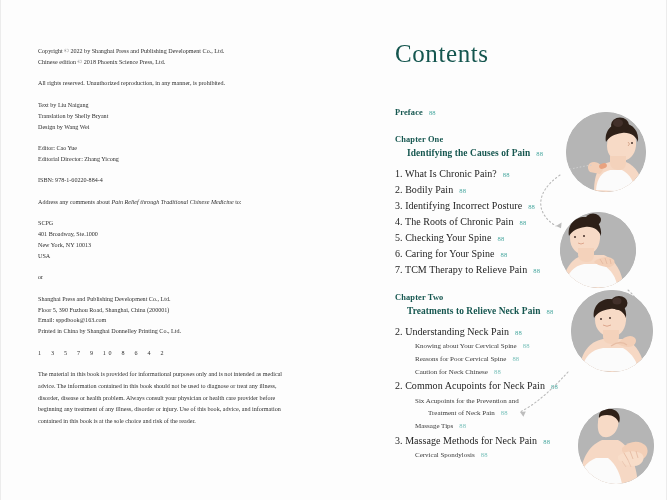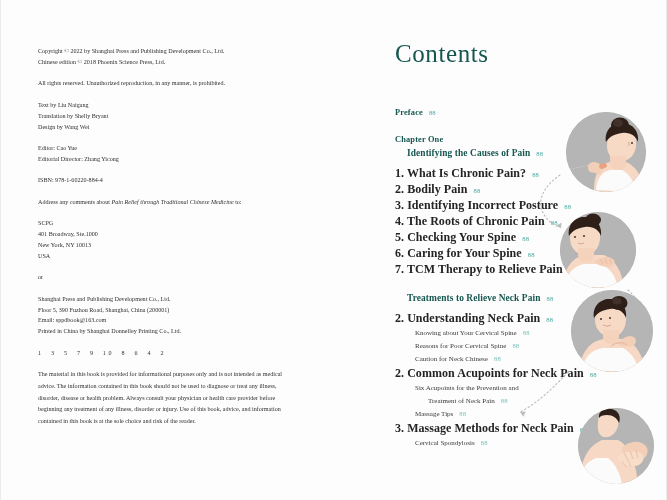--- a/index.html
+++ b/index.html
@@ -119,22 +119,22 @@
     color: #15564f;
     letter-spacing: 0.1px;
     margin-left: 12px;
   }
   .chapter-title { line-height: 13px; margin-bottom: 6px; }
   .chapter-block { margin-bottom: 14px; }
 
   
   .lvl1 { line-height: 15.1px; }
   .lvl1 .toc-label {
-    font-size: 12px;
-    font-weight: bold;
+    font-size: 10px;
+    font-weight: normal;
     color: #242424;
     letter-spacing: 0.05px;
   }
 
   
   .lvl2 {
     line-height: 12.9px;
     padding-left: 20px;
     text-align: right;
   }
@@ -272,20 +272,21 @@
             <span class="toc-label">6. Caring for Your Spine</span>
             <span class="toc-page">88</span>
           </div>
           <div class="toc-row lvl1">
             <span class="toc-label">7. TCM Therapy to Relieve Pain</span>
             <span class="toc-page">88</span>
           </div>
         </div>
 
         <div class="chapter-block">
+          <div class="chapter-kicker">Chapter Two</div>
           <div class="toc-row chapter-title">
             <span class="toc-label">Treatments to Relieve Neck Pain</span>
             <span class="toc-page">88</span>
           </div>
 
           <div class="toc-row lvl1">
             <span class="toc-label">2. Understanding Neck Pain</span>
             <span class="toc-page">88</span>
           </div>
           <div class="toc-row lvl2">

